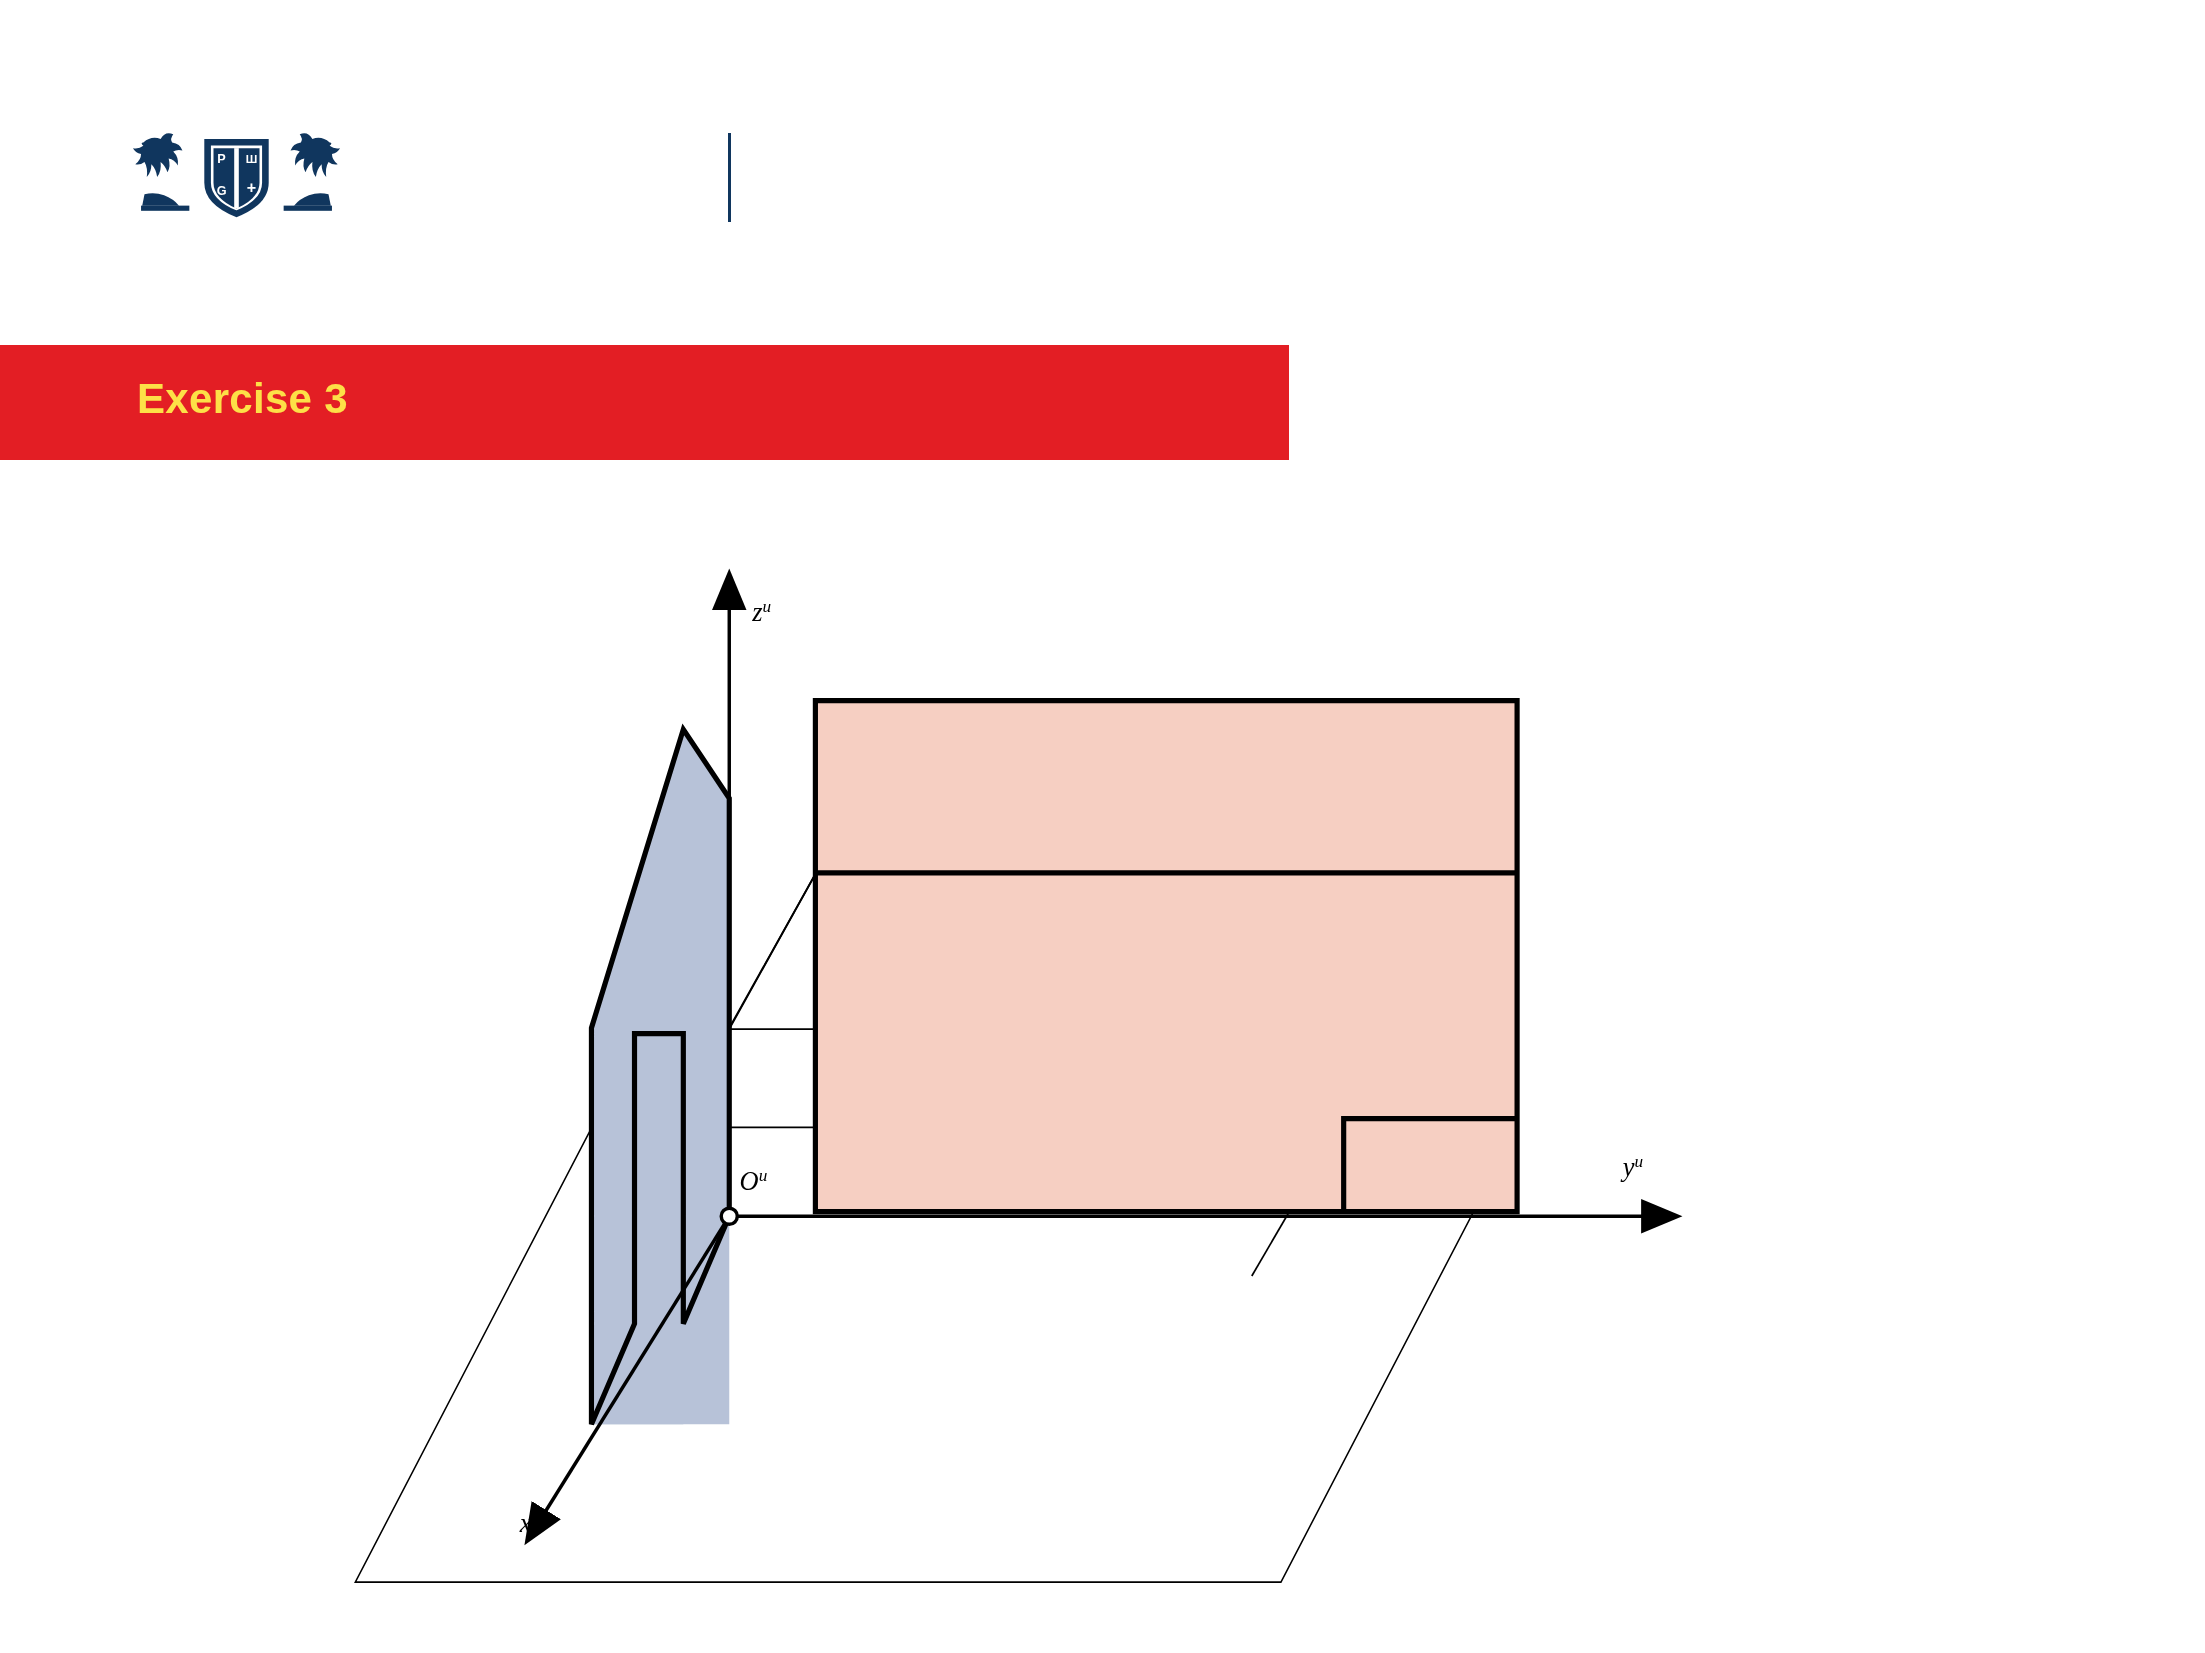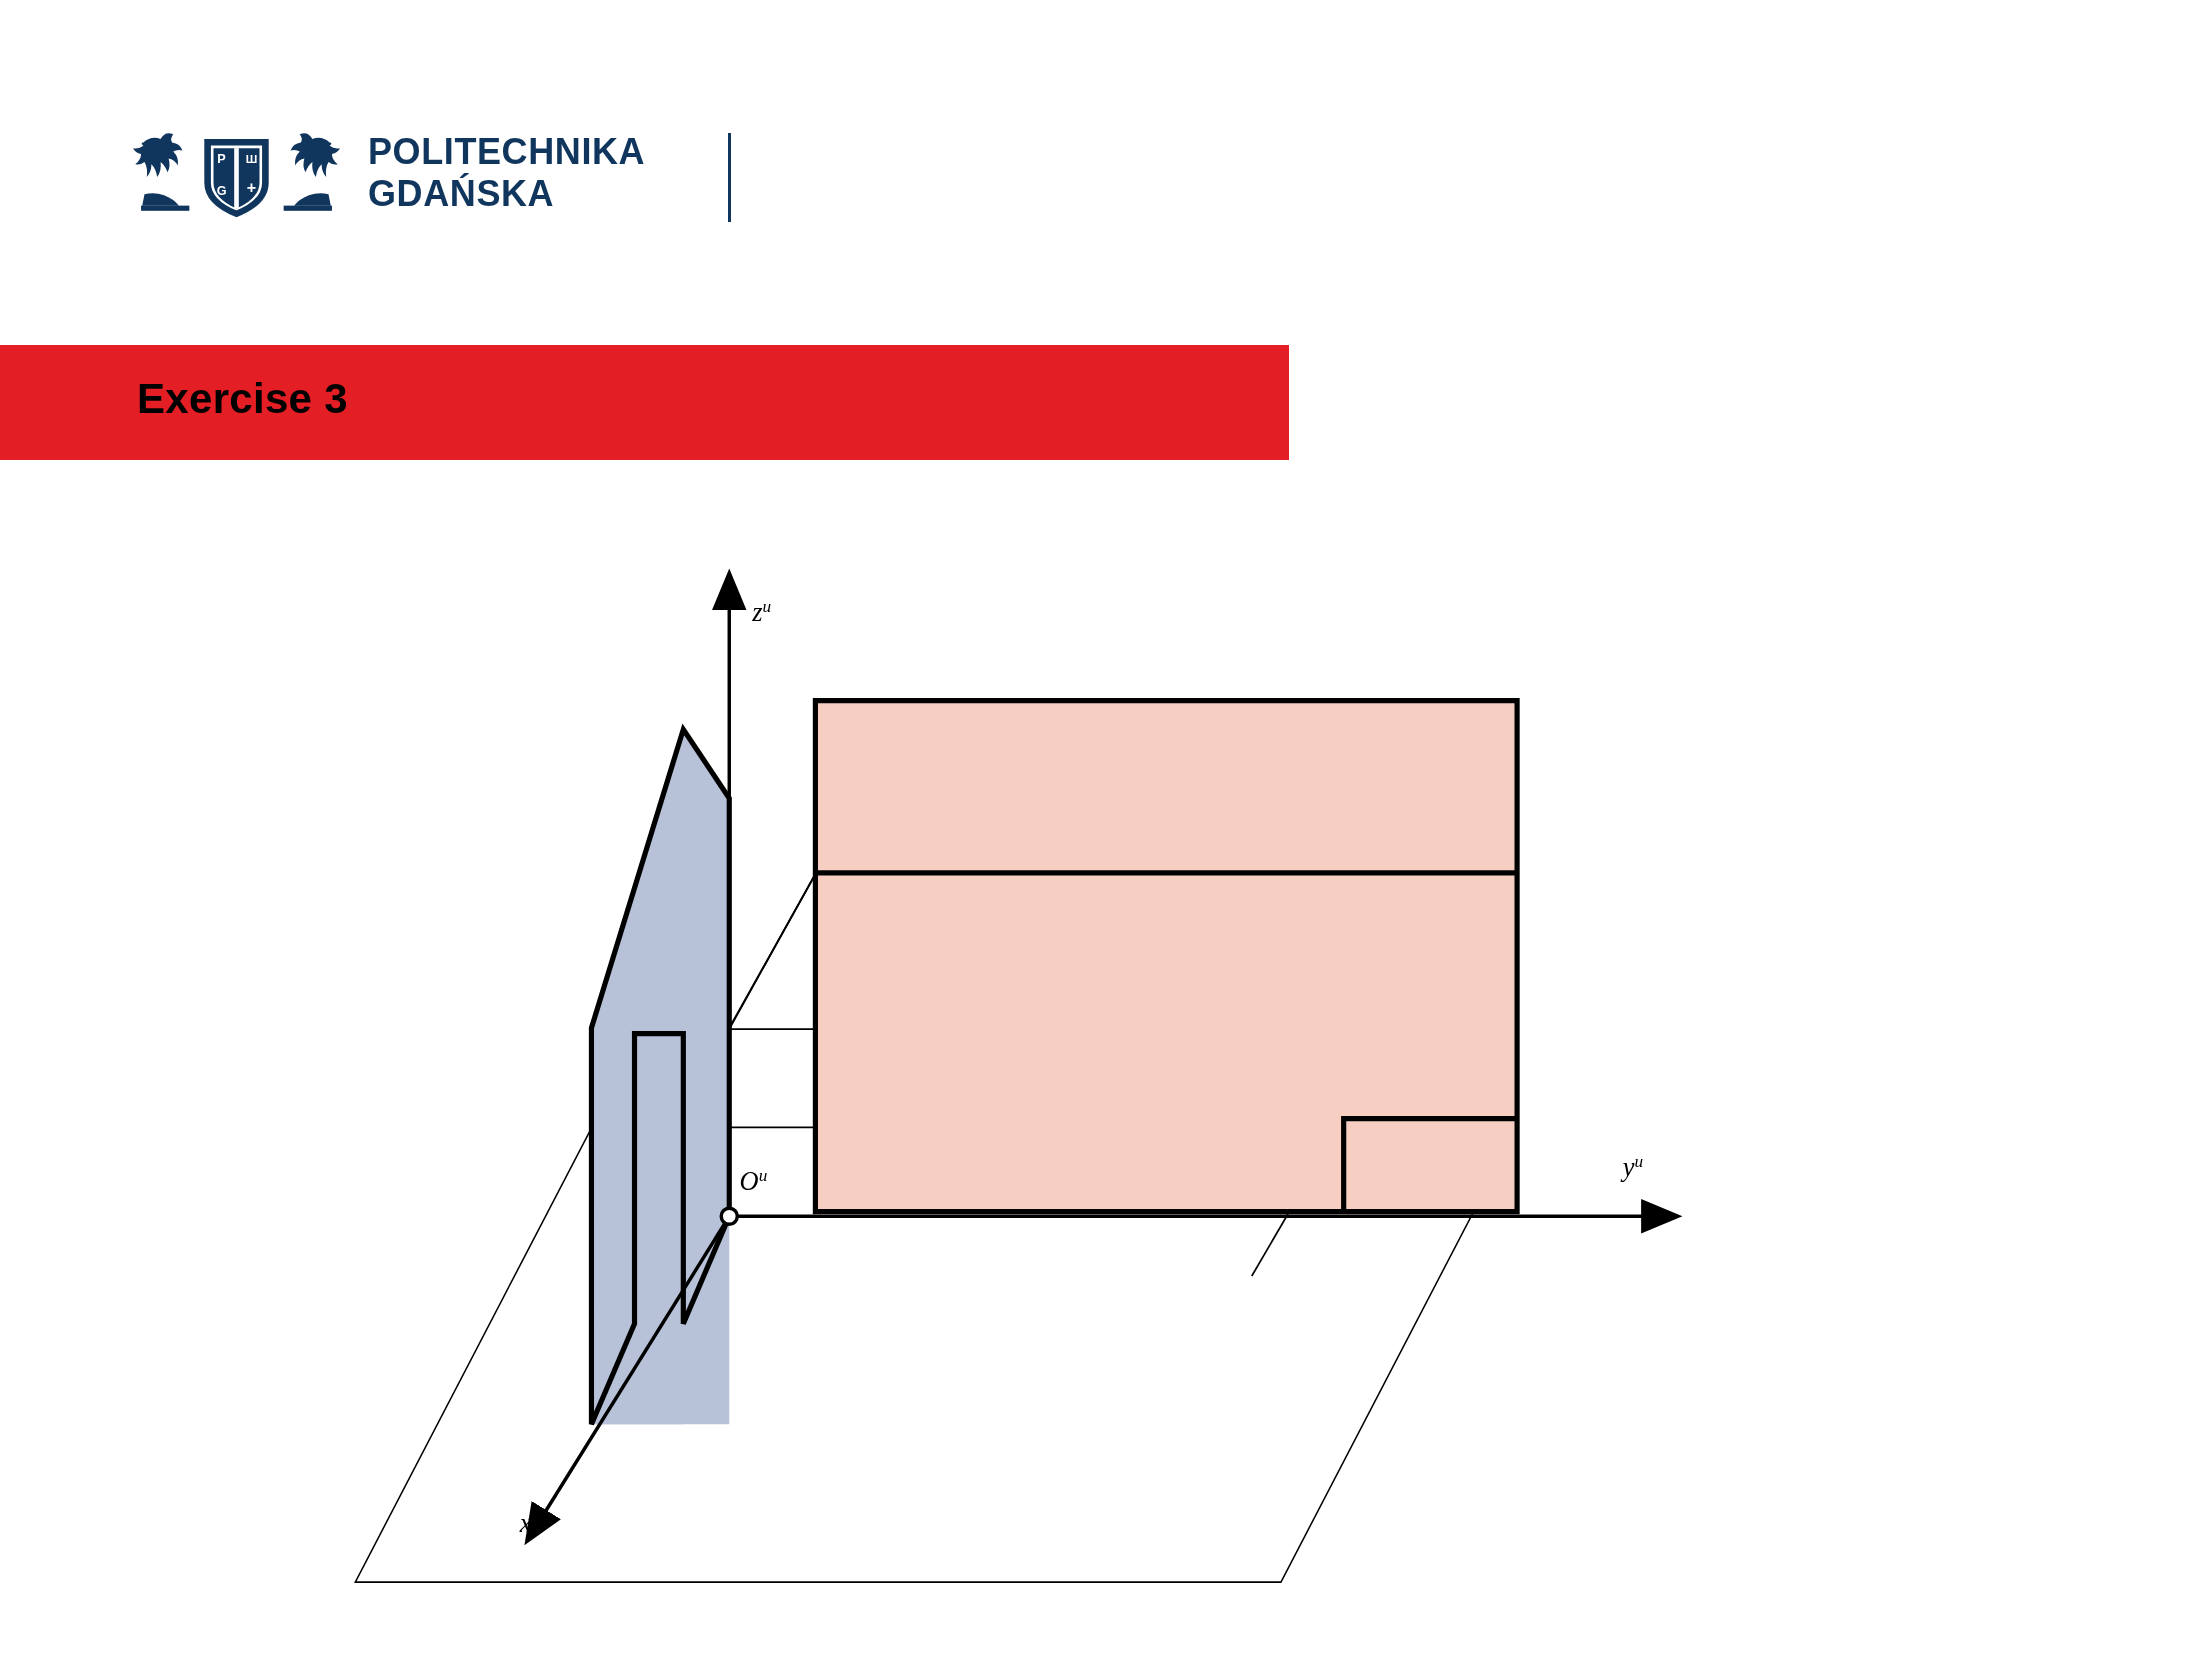--- a/index.html
+++ b/index.html
@@ -63,21 +63,21 @@
     left: 0;
     top: 345px;
     width: 1289px;
     height: 115px;
     background: #e31e24;
   }
   .title-bar .title-text {
     position: absolute;
     left: 137px;
     top: 30px;
-    color: #000000;
+    color: #fde047;
     font-weight: bold;
     font-size: 42px;
     letter-spacing: 0.3px;
   }
 
   
   .figure {
     position: absolute;
     left: 0;
     top: 488px;
@@ -124,24 +124,20 @@
       <path d="M134 34 h92 v66 q0 31 -46 50 q-46 -19 -46 -50 z" fill="#ffffff" stroke="#10365e" stroke-width="3"></path>
       <path d="M140 40 h80 v60 q0 27 -40 45 q-40 -18 -40 -45 z" fill="#10365e"></path>
       <rect x="176" y="40" width="8" height="105" fill="#ffffff"></rect>
       <text x="154" y="66" font-family="Liberation Sans, sans-serif" font-size="22" font-weight="bold" fill="#ffffff" text-anchor="middle">P</text>
       <text x="154" y="122" font-family="Liberation Sans, sans-serif" font-size="22" font-weight="bold" fill="#ffffff" text-anchor="middle">G</text>
       <text x="206" y="66" font-family="Liberation Sans, sans-serif" font-size="20" font-weight="bold" fill="#ffffff" text-anchor="middle">Ш</text>
       <text x="206" y="118" font-family="Liberation Sans, sans-serif" font-size="28" font-weight="bold" fill="#ffffff" text-anchor="middle">+</text>
     </svg>
   </div>
 
-  <div class="logo-text">
-    <div>POLITECHNIKA</div>
-    <div>GDAŃSKA</div>
-  </div>
 
   <div class="header-divider"></div>
 
   <div class="lecture-block">
   </div>
 </div>
 
 <div class="title-bar">
   <div class="title-text">Exercise 3</div>
 </div>

